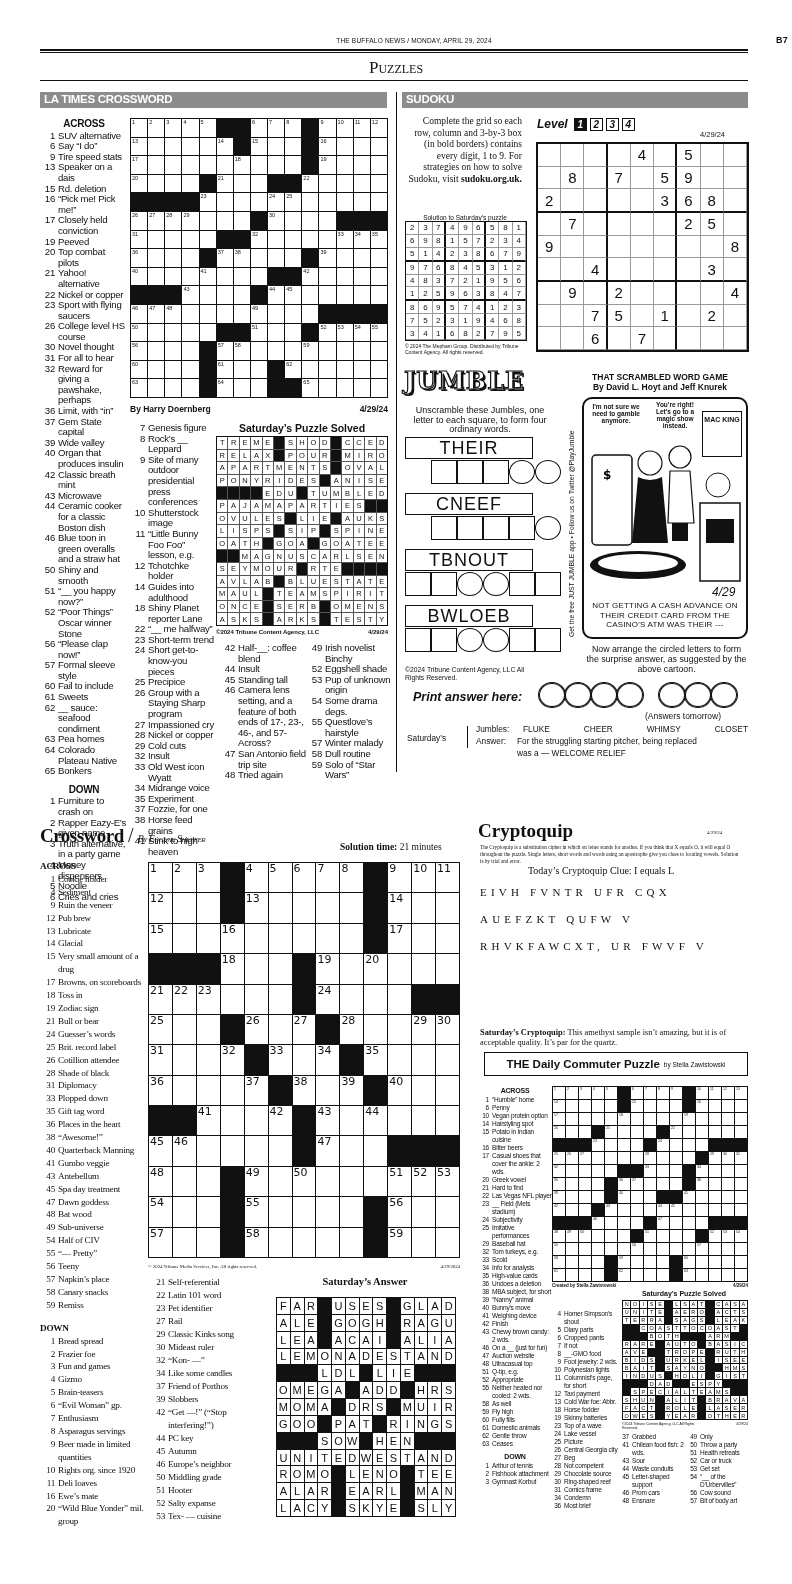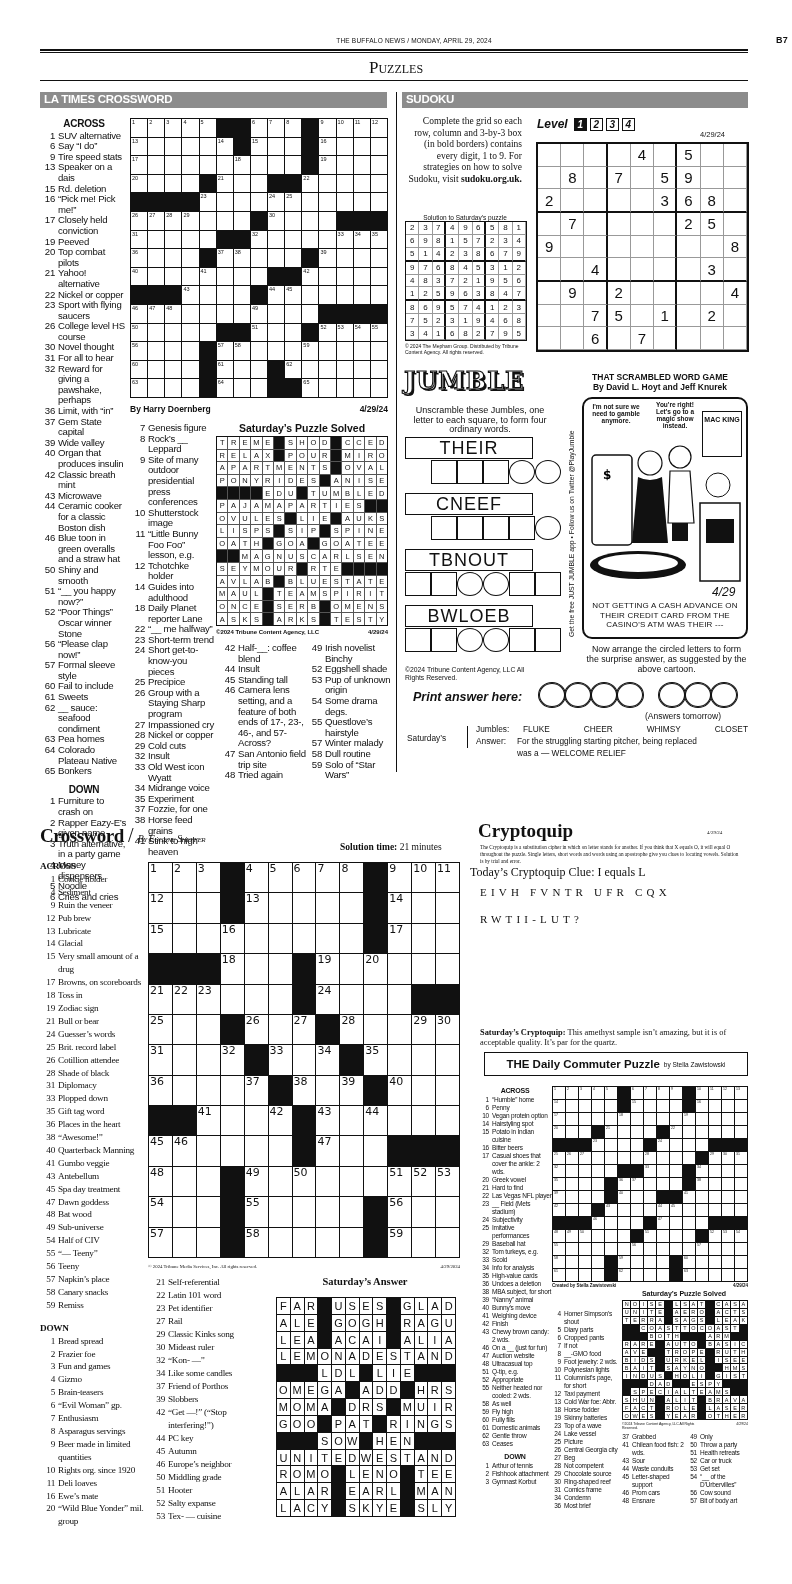--- a/index.html
+++ b/index.html
@@ -603,21 +603,21 @@
     <div class="clue">
       <span class="n">12</span>
       <span class="t">Tchotchke holder</span>
     </div>
     <div class="clue">
       <span class="n">14</span>
       <span class="t">Guides into adulthood</span>
     </div>
     <div class="clue">
       <span class="n">18</span>
-      <span class="t">Daily Planet reporter Lane</span>
+      <span class="t">Shiny Planet reporter Lane</span>
     </div>
     <div class="clue">
       <span class="n">22</span>
       <span class="t">“__ me halfway”</span>
     </div>
     <div class="clue">
       <span class="n">23</span>
       <span class="t">Short-term trend</span>
     </div>
     <div class="clue">
@@ -1357,21 +1357,21 @@
       <div class="clue">
         <span class="n">49</span>
         <span class="t">Sub-universe</span>
       </div>
       <div class="clue">
         <span class="n">54</span>
         <span class="t">Half of CIV</span>
       </div>
       <div class="clue">
         <span class="n">55</span>
-        <span class="t">“— Teeny”</span>
+        <span class="t">“— Pretty”</span>
       </div>
       <div class="clue">
         <span class="n">56</span>
         <span class="t">Teeny</span>
       </div>
       <div class="clue">
         <span class="n">57</span>
         <span class="t">Napkin’s place</span>
       </div>
       <div class="clue">
@@ -1975,24 +1975,25 @@
     <div class="scell" style="font-size: 11px;">E</div>
     <div class="scell blk" style="font-size: 11px;"></div>
     <div class="scell" style="font-size: 11px;">S</div>
     <div class="scell" style="font-size: 11px;">L</div>
     <div class="scell" style="font-size: 11px;">Y</div>
   </div>
 
 <div class="abs serif" style="top:820px;left:478px;font-size:19px;font-weight:bold">Cryptoquip</div>
 <div class="abs serif" style="top:830px;left:707px;font-size:5px">4/29/24</div>
 <div class="abs serif" style="top:844px;left:480px;width:262px;font-size:5.2px;line-height:6.8px">The Cryptoquip is a substitution cipher in which on letter stands for another. If you think that X equals O, it will equal O throughout the puzzle. Single letters, short words and words using an apostrophe give you clues to locating vowels. Solution is by trial and error.</div>
-<div class="abs serif" style="top:865px;left:470px;width:262px;font-size:12px">Today’s Cryptoquip Clue: I equals L</div>
+<div class="abs serif" style="top:865px;left:470px;width:262px;text-align:center;font-size:10px">Today’s Cryptoquip Clue: I equals L</div>
 <div class="abs" id="crypto-lines" style="top:886px;left:480px;width:270px">
     <div class="cipher" style="height: 27px;">EIVH FVNTR UFR CQX</div>
-    <div class="cipher" style="height: 27px;">RWTII-LUT?</div>
+    <div class="cipher" style="height: 27px;">AUEFZKT QUFW V</div>
+    <div class="cipher" style="height: 27px;">RHVKFAWCXT, UR FWVF V</div>
   </div>
 <div class="abs serif" style="top:1028px;left:480px;width:268px;font-size:8.4px;line-height:10px">
   <b>Saturday’s Cryptoquip:</b>
   <span>This amethyst sample isn’t amazing, but it is of acceptable quality. It’s par for the quartz.</span>
 </div>
 
 <div class="abs" style="top:1052px;left:484px;width:264px;height:24px;border:1.5px solid #111;display:flex;align-items:center;justify-content:center;gap:4px">
   <span style="font-weight:bold;font-size:11.5px">THE Daily Commuter Puzzle</span>
   <span style="font-size:6.5px">by Stella Zawistowski</span>
 </div>

